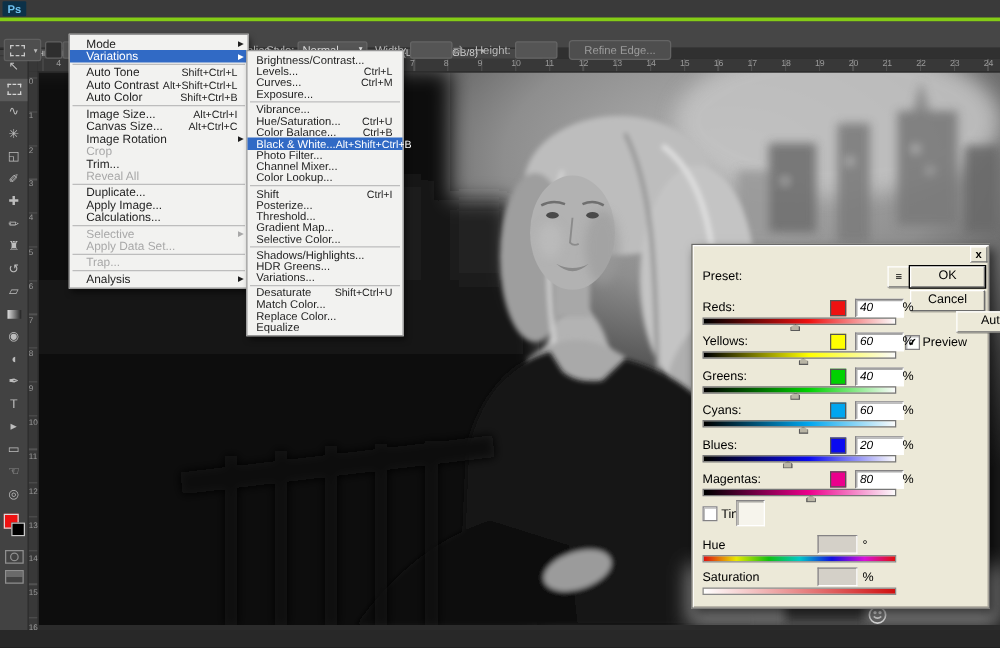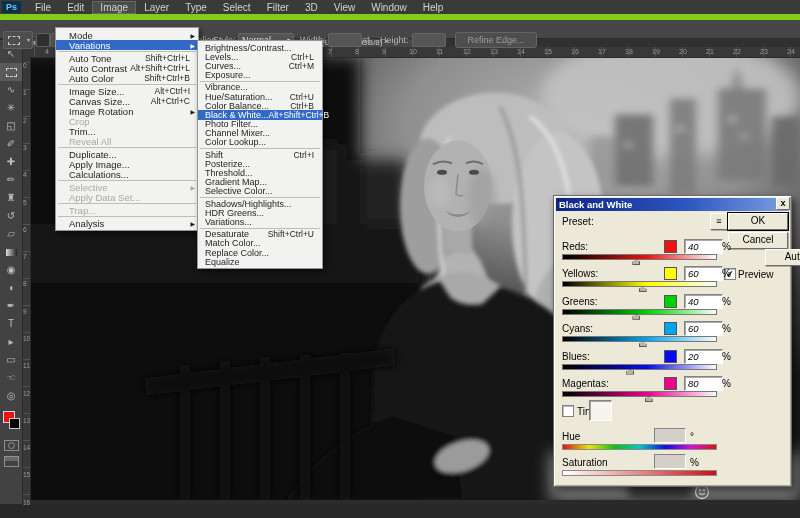--- a/index.html
+++ b/index.html
@@ -1,20 +1,20 @@
 <!DOCTYPE html>
 <html style="--hl: #316ac5;"><head>
 <meta charset="utf-8">
 <style>
   html,body{margin:0;padding:0;background:#222;}
   #stage{position:relative;width:800px;height:518px;overflow:hidden;background:#282828;
          font-family:"Liberation Sans",sans-serif;-webkit-font-smoothing:antialiased;}
   .abs{position:absolute;}
   
-  #menubar{position:absolute;left:0;top:0;width:800px;height:14px;background:#3a3a3a;border-bottom:6px solid #84cc16;display:flex;align-items:center;z-index:40;}
+  #menubar{position:absolute;left:0;top:0;width:800px;height:14px;background:#3a3a3a;border-bottom:3px solid #84cc16;display:flex;align-items:center;z-index:40;}
   #pslogo{width:19px;height:12px;margin:0 6px 0 2px;background:#0c3148;color:#6fc1f0;font-size:9px;font-weight:bold;text-align:center;line-height:12px;border-radius:1px;}
   .mb-item{color:#d2d2d2;font-size:10px;padding:0 8px;line-height:13px;height:13px;}
   .mb-active{background:#4c4c4c;box-shadow:0 0 0 1px #666 inset;}
   
   #optbar{position:absolute;left:0;top:14px;width:800px;height:24px;background:#464646;border-bottom:1px solid #2b2b2b;z-index:5;}
   .olab{position:absolute;color:#b8b8b8;font-size:9px;}
   .obox{position:absolute;height:12px;background:#555;border:1px solid #666;border-radius:2px;color:#ddd;font-size:9px;line-height:12px;padding:0 3px;}
   .obtn{position:absolute;background:#4e4e4e;border:1px solid #646464;border-radius:3px;color:#9b9b9b;font-size:9px;text-align:center;}
   #toolpreset{left:3px;top:17px;width:28px;height:16px;background:#4e4e4e;border:1px solid #5f5f5f;border-radius:2px;}
   #toolpreset .msq{position:absolute;left:4px;top:4px;width:10px;height:7px;border:1px dashed #c9c9c9;}
@@ -194,33 +194,20 @@
         <path d="M669,439 Q672,442 675,439"></path>
         <circle cx="670" cy="436" r="0.7" fill="#e2e2e2"></circle>
           <circle cx="674" cy="436" r="0.7" fill="#e2e2e2"></circle>
       </g>
     </svg>
   </div>
   <div id="canstrip"></div>
 
   <div id="menubar">
     <div id="pslogo">Ps</div>
-    <div id="mb" style="display:flex;">
-        <span class="mb-item">File</span>
-        <span class="mb-item">Edit</span>
-        <span class="mb-item mb-active">Image</span>
-        <span class="mb-item">Layer</span>
-        <span class="mb-item">Type</span>
-        <span class="mb-item">Select</span>
-        <span class="mb-item">Filter</span>
-        <span class="mb-item">3D</span>
-        <span class="mb-item">View</span>
-        <span class="mb-item">Window</span>
-        <span class="mb-item">Help</span>
-      </div>
   </div>
 
   <div id="optbar">
     <div id="toolpreset" class="abs">
       <span class="msq"></span>
       <span class="dar">▾</span>
     </div>
     <div class="modebtn on" style="left:36px"></div>
     <div class="modebtn" style="left:50px"></div>
     <div class="modebtn" style="left:64px"></div>
@@ -500,21 +487,20 @@
         <span class="lab">Replace Color...</span>
         <span class="sc"></span>
       </div>
       <div class="mi">
         <span class="lab">Equalize</span>
         <span class="sc"></span>
       </div>
     </div>
 
   <div id="dialog">
-    <div id="dtitle">Black and White</div>
     <div id="dclose">x</div>
     <span class="dlab" style="left:8px;top:20px">Preset:</span>
     <div id="preset-menu-btn" class="raised">≡</div>
     <div id="btn-ok" class="dbtn raised">OK</div>
     <div id="btn-cancel" class="dbtn raised">Cancel</div>
     <div id="btn-auto" class="dbtn raised">Auto</div>
     <div class="cbx" style="left:170px;top:72px">✓</div>
     <span class="dlab" style="left:184px;top:73px">Preview</span>
     <div id="channels" style="position:absolute;inset:0;">
         <span class="dlab" style="left: 8px; top: 45px;">Reds:</span>

